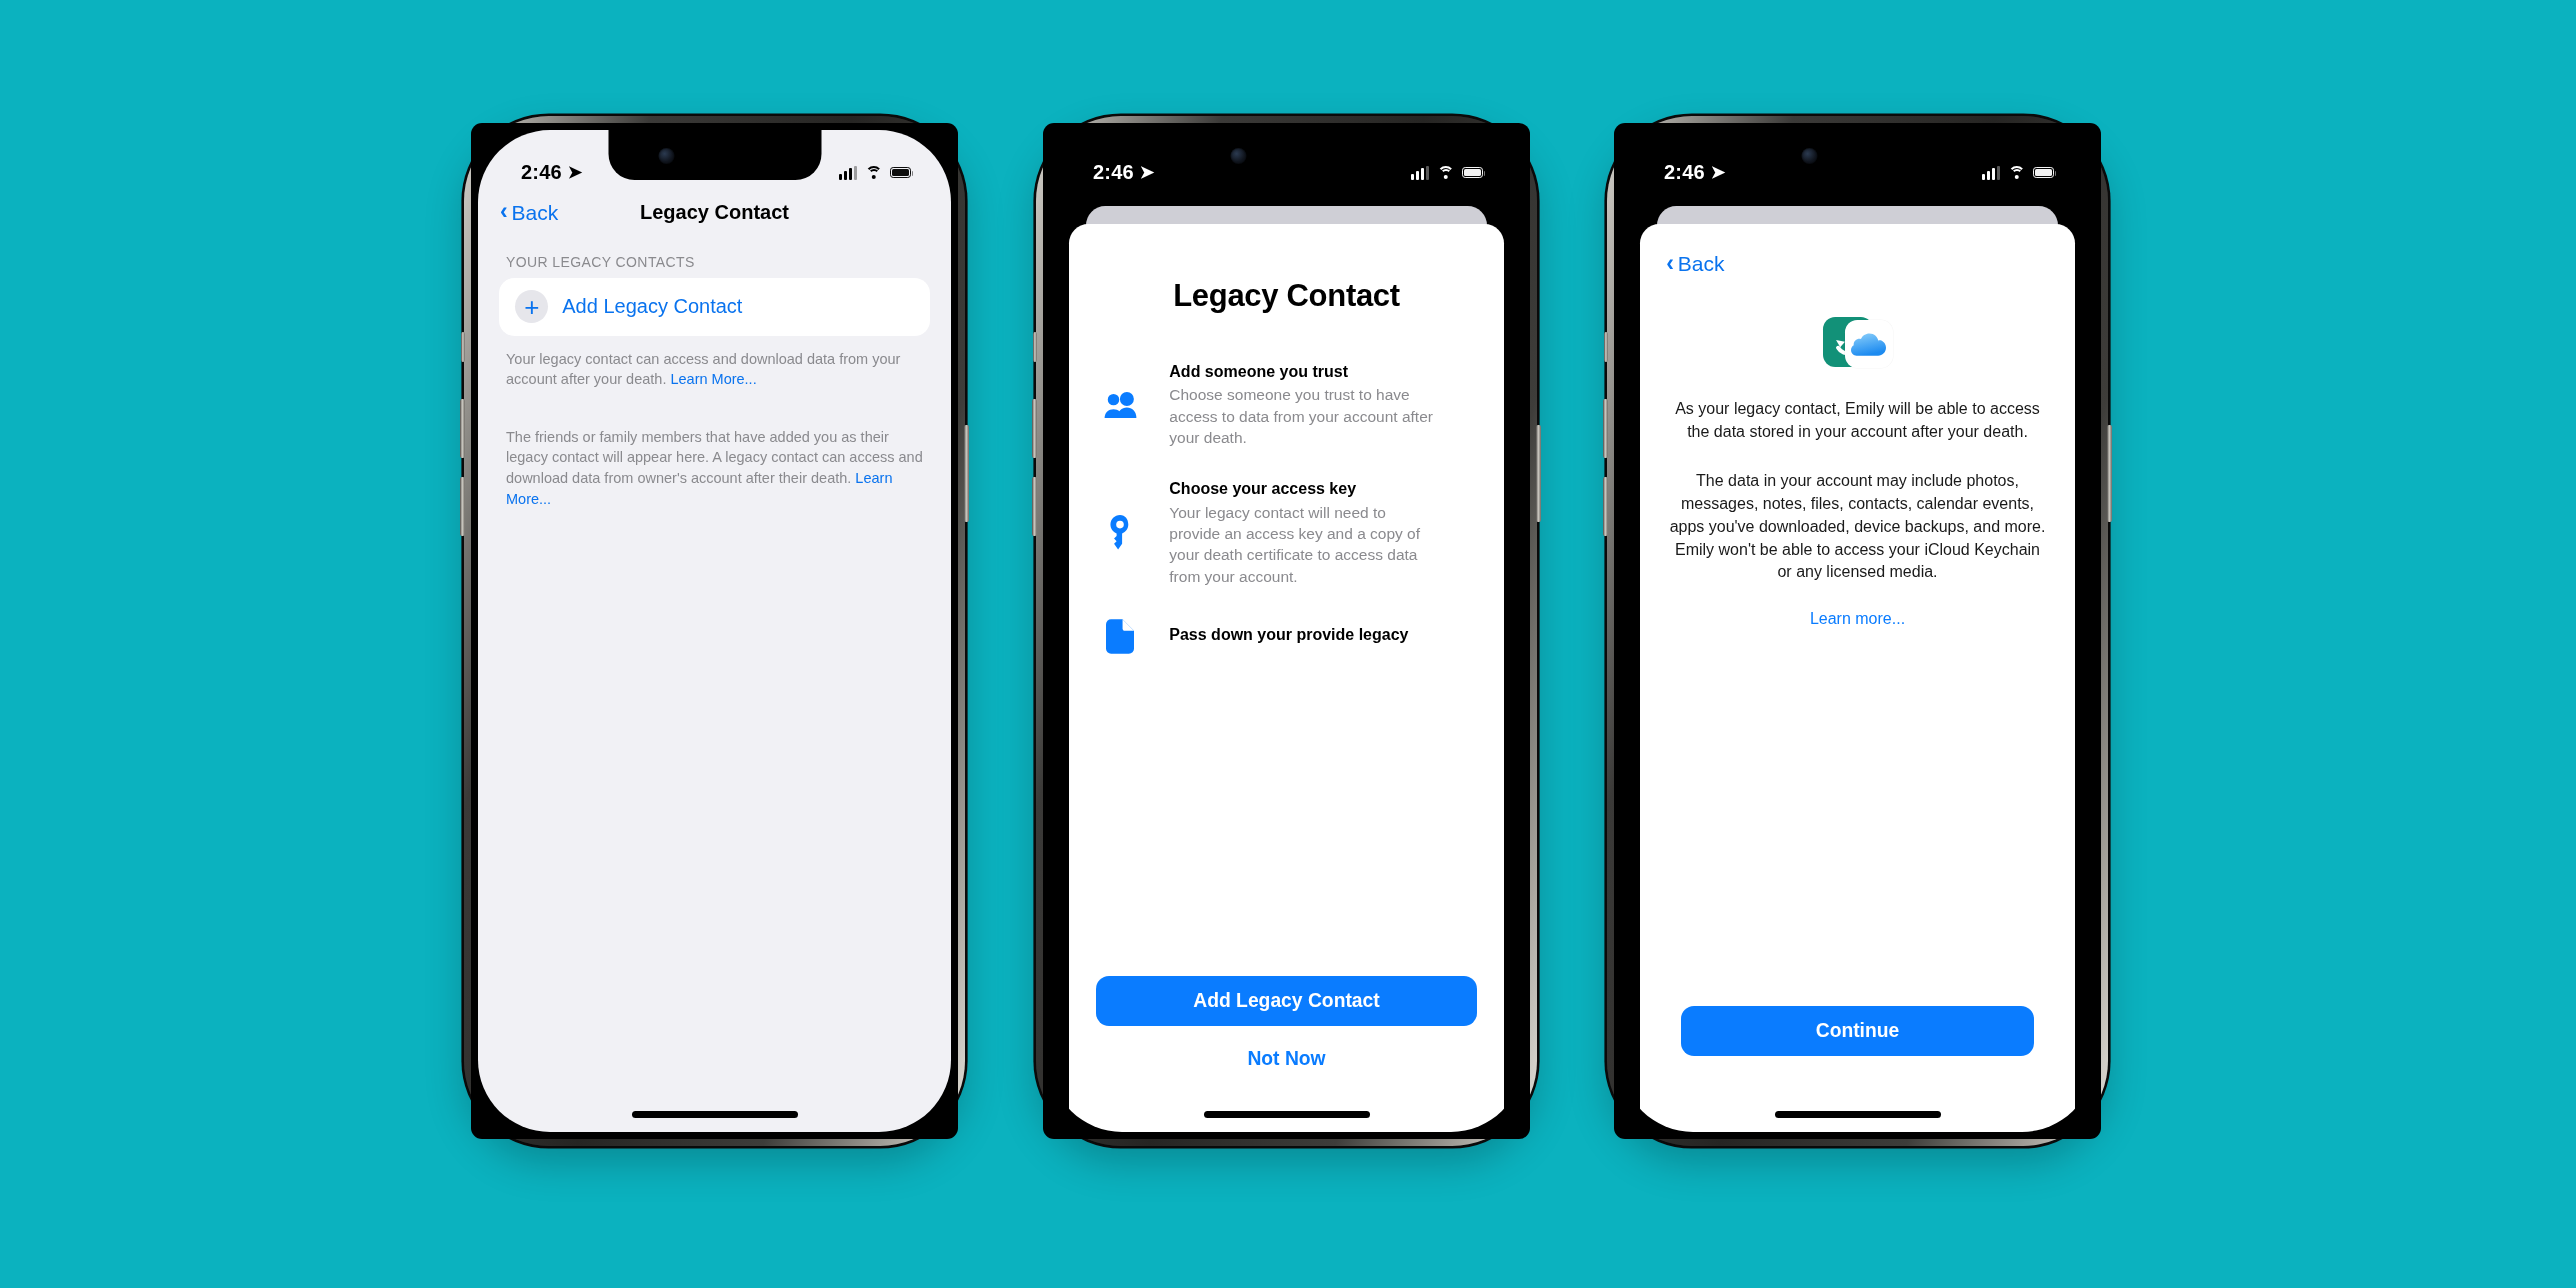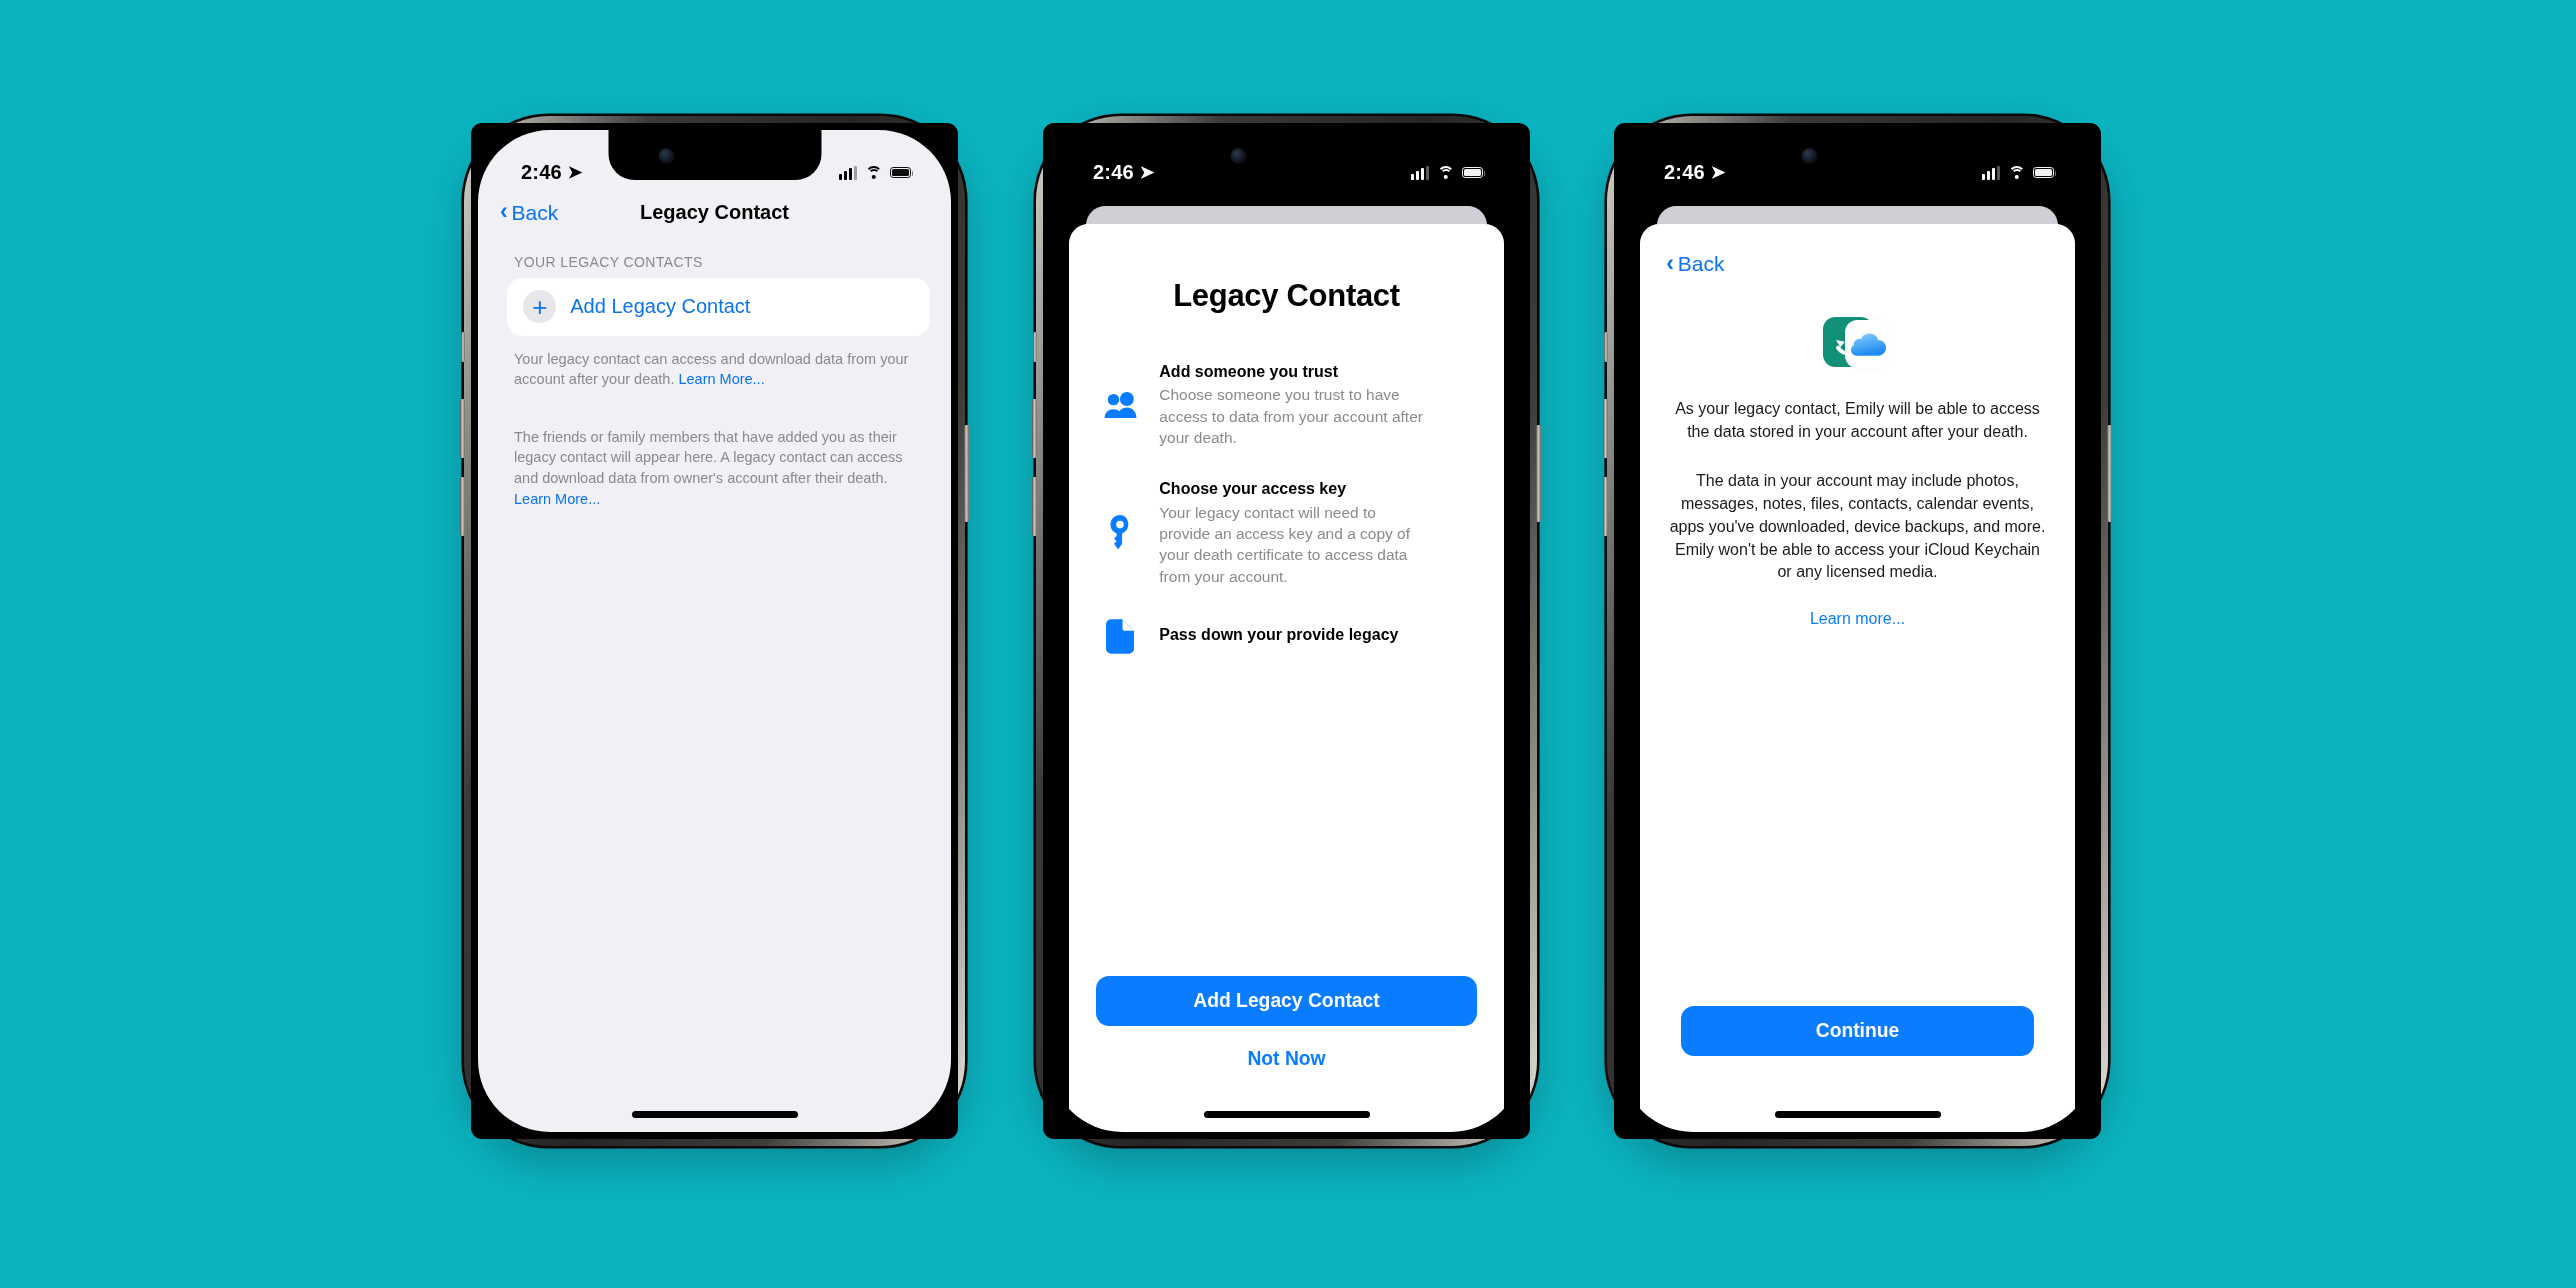--- a/index.html
+++ b/index.html
@@ -118,21 +118,21 @@
   .sheet{
     position:absolute; left:19.3px; right:19.3px; top:94px; bottom:0;
     background:#fff; border-radius:19.3px 19.3px 0 0; z-index:5; overflow:hidden;
   }
 
   
   .p2 { left:1036px; top:116px; }
   .p2 .sheet{ padding:0; }
   .p2-title{ text-align:center; font-size:31px; font-weight:700; color:#000; margin-top:54px; letter-spacing:-0.3px;}
   .features{ margin-top:49px; padding:0 7.7px 0 27px; display:flex; flex-direction:column; gap:32px;}
-  .feat{ display:flex; align-items:center; gap:15px; }
+  .feat{ display:flex; align-items:center; gap:25px; }
   .feat-ico{ width:48px; min-width:48px; display:flex; align-items:center; justify-content:center; color:#0a7cff;}
   .feat-txt h3{ font-size:16px; font-weight:700; color:#000; margin-bottom:3.2px;}
   .feat-txt p{ font-size:15.5px; line-height:1.38; color:#8a8a8e; max-width:270px;}
   .cta-wrap{ position:absolute; left:0; right:0; bottom:62px; padding:0 27px; }
   .cta{ width:100%; height:50px; border-radius:13px; background:#0a7cff; color:#fff; font-size:19.3px; font-weight:700; display:flex; align-items:center; justify-content:center; border:none;}
   .cta-sec{ margin-top:22px; text-align:center; color:#0a7cff; font-size:19.3px; font-weight:700;}
 
   
   .p3 { left:1607px; top:116px; }
   .p3 .sheet{ padding:0; }
@@ -195,21 +195,21 @@
       </div>
 
       <div class="navbar">
         <div class="back-link">
           <span class="chev">‹</span>
           <span>Back</span>
         </div>
         <div class="nav-title">Legacy Contact</div>
       </div>
 
-      <div style="position:absolute;top:102px;left:8px;right:0;">
+      <div style="position:absolute;top:102px;left:0;right:0;">
         <div class="sec-head">YOUR LEGACY CONTACTS</div>
 
         <div class="card">
           <div class="plus-circle">+</div>
           <div class="card-label">Add Legacy Contact</div>
         </div>
 
         <div class="foot-note">
           <span>Your legacy contact can access and download data from your account after your death. </span><span class="lnk">Learn More...</span>
         </div>

